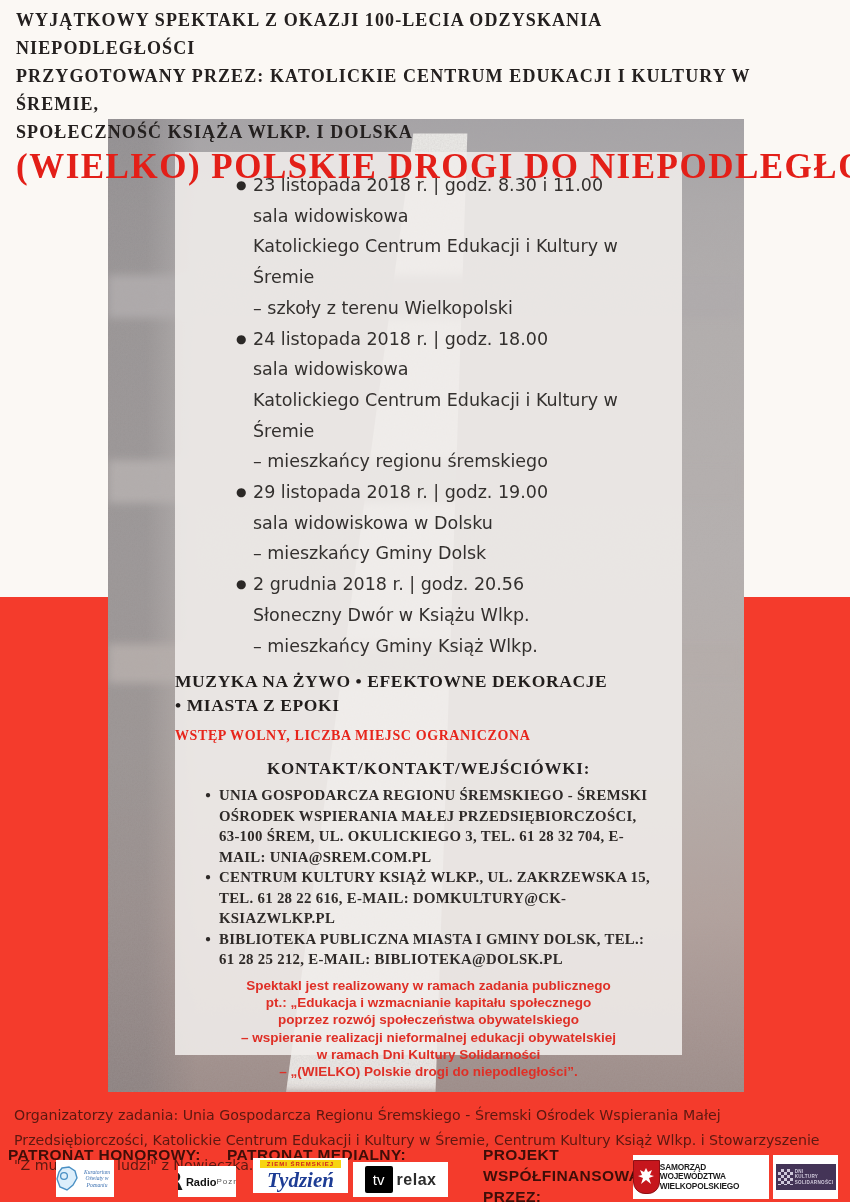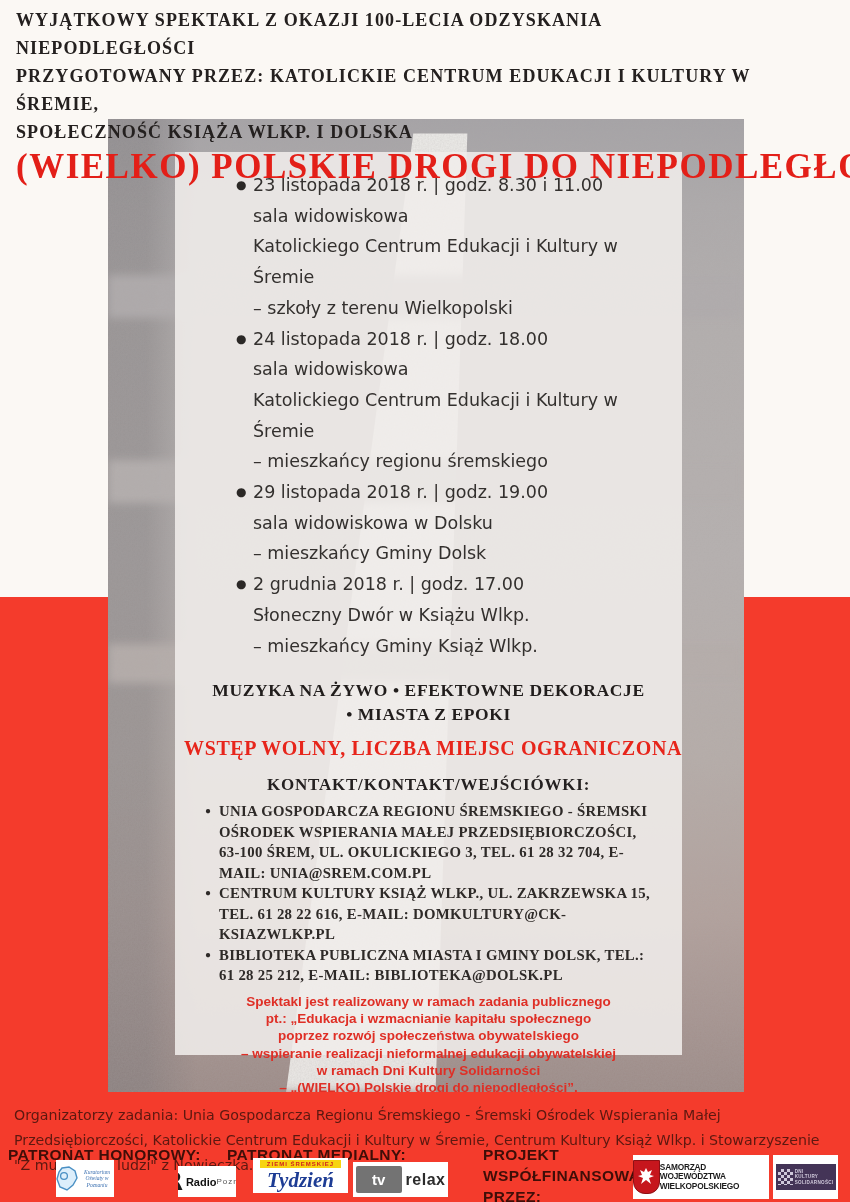--- a/index.html
+++ b/index.html
@@ -26,22 +26,22 @@
   .gap3{top:54%;height:4%;background:#b6aeab;opacity:.95;}
   .grain{position:absolute;left:0;top:0;z-index:3;opacity:.5;}
 
   
   .panel{position:absolute;left:67px;top:33px;width:507px;height:903px;z-index:4;
     background:rgba(240,237,235,.88);color:#2a2624;}
   .events{list-style:none;margin:18px 0 0 0;padding:0 20px 0 78px;}
   .event{font-size:17.5px;line-height:30.7px;color:#33302e;font-family:"DejaVu Sans",sans-serif;}
   .ev-date{position:relative;}
   .ev-date .dot{position:absolute;left:-17px;top:0;font-size:12px;color:#2b2826;}
-  .features{margin-top:17px;text-align:center;font-family:"Liberation Serif",serif;font-weight:700;font-size:17.5px;line-height:24px;color:#211d1c;letter-spacing:.6px;}
-  .admission{margin-top:11px;text-align:right;font-family:"Liberation Serif",serif;font-weight:700;font-size:20px;color:#e7251b;letter-spacing:.6px;}
+  .features{margin-top:8px;text-align:left;font-family:"Liberation Serif",serif;font-weight:700;font-size:17.5px;line-height:24px;color:#211d1c;letter-spacing:.6px;}
+  .admission{margin-top:11px;text-align:left;font-family:"Liberation Serif",serif;font-weight:700;font-size:14px;color:#e7251b;letter-spacing:.6px;}
   .contact-heading{margin-top:15px;text-align:center;font-family:"Liberation Serif",serif;font-weight:700;font-size:17px;letter-spacing:.8px;color:#242020;}
   .contacts{list-style:none;margin:6px 0 0 0;padding:0 26px 0 30px;}
   .contact-item{position:relative;font-family:"Liberation Serif",serif;font-weight:700;font-size:14.8px;line-height:20.5px;color:#2e2a28;letter-spacing:.3px;padding-left:14px;}
   .contact-item .dot{position:absolute;left:0;top:0;font-size:10px;}
   .funding{margin-top:7px;text-align:center;font-weight:700;font-size:13.5px;line-height:17.3px;color:#df2f26;font-family:"Liberation Sans",sans-serif;}
 
   
   .organizers{position:absolute;left:14px;top:1103px;width:824px;z-index:6;
     font-family:"DejaVu Sans",sans-serif;font-size:14.2px;line-height:25px;color:#5c1810;}
   .footer{position:absolute;left:0;top:1142px;width:850px;height:60px;z-index:6;}
@@ -55,21 +55,21 @@
   .kur-text{font-family:"Liberation Serif",serif;font-style:italic;color:#3a6fb0;font-size:5.5px;line-height:6.5px;text-align:center;}
   .logo-radio{left:178px;top:24px;width:58px;height:31px;gap:3px;}
   .radio-r{font-weight:900;font-size:24px;color:#1a1a1a;line-height:24px;font-family:"DejaVu Sans",sans-serif;}
   .radio-txt{display:flex;flex-direction:row;line-height:10px;}
   .radio-name{font-weight:800;font-size:11px;color:#111;}
   .radio-city{font-size:8px;color:#555;letter-spacing:1px;}
   .logo-tydzien{left:253px;top:16px;width:95px;height:35px;flex-direction:column;justify-content:flex-start;}
   .tyd-banner{width:86%;margin-top:2px;background:#f7d410;color:#d01f1f;font-weight:700;font-size:6px;letter-spacing:1px;text-align:center;padding:1px 0;}
   .tyd-name{font-family:"Liberation Serif",serif;font-weight:800;font-style:italic;font-size:21px;color:#1d3c94;line-height:24px;}
   .logo-tvrelax{left:353px;top:20px;width:95px;height:35px;gap:4px;}
-  .tv-sq{width:46px;height:27px;background:#737373;color:#fff;font-weight:700;font-size:15px;display:flex;align-items:center;justify-content:center;border-radius:2px;}
+  .tv-sq{width:28px;height:27px;background:#000000;color:#fff;font-weight:400;font-size:15px;display:flex;align-items:center;justify-content:center;border-radius:2px;}
   .tv-relax{font-size:16px;font-weight:700;color:#2c2c2c;letter-spacing:.5px;}
   .logo-samorzad{left:633px;top:13px;width:136px;height:44px;}
   .shield{width:26px;height:32px;background:#c6161d;border:1.5px solid #8d1014;border-radius:0 0 12px 12px;display:flex;align-items:center;justify-content:center;}
   .sam-txt{font-weight:700;font-size:8.3px;line-height:9.5px;color:#1a1a1a;letter-spacing:-0.2px;}
   .logo-dni{left:773px;top:13px;width:65px;height:44px;}
   .dni-inner{width:56px;height:22px;background:#443457;display:flex;align-items:center;gap:2px;padding:2px;}
   .dni-qr{width:16px;height:16px;background:
      repeating-conic-gradient(#cfc8da 0 25%, #443457 0 50%) 0 0/6px 6px;}
   .dni-txt{font-size:4.6px;line-height:5.2px;color:#cfc8da;font-weight:700;letter-spacing:.3px;}
 </style>
@@ -111,21 +111,21 @@
           <div class="ev-line">sala widowiskowa</div>
           <div class="ev-line">Katolickiego Centrum Edukacji i Kultury w Śremie</div>
           <div class="ev-line">– mieszkańcy regionu śremskiego</div>
         </li>
         <li class="event">
           <div class="ev-date"><span class="dot">●</span><span>29 listopada 2018 r. | godz. 19.00</span></div>
           <div class="ev-line">sala widowiskowa w Dolsku</div>
           <div class="ev-line">– mieszkańcy Gminy Dolsk</div>
         </li>
         <li class="event">
-          <div class="ev-date"><span class="dot">●</span><span>2 grudnia 2018 r. | godz. 17.00</span></div>
+          <div class="ev-date"><span class="dot">●</span><span>2 grudnia 2018 r. | godz. 20.56</span></div>
           <div class="ev-line">Słoneczny Dwór w Książu Wlkp.</div>
           <div class="ev-line">– mieszkańcy Gminy Książ Wlkp.</div>
         </li>
       </ul>
 
       <div class="features">
         <div>MUZYKA NA ŻYWO  •  EFEKTOWNE DEKORACJE</div>
         <div>• MIASTA Z EPOKI</div>
       </div>
 

